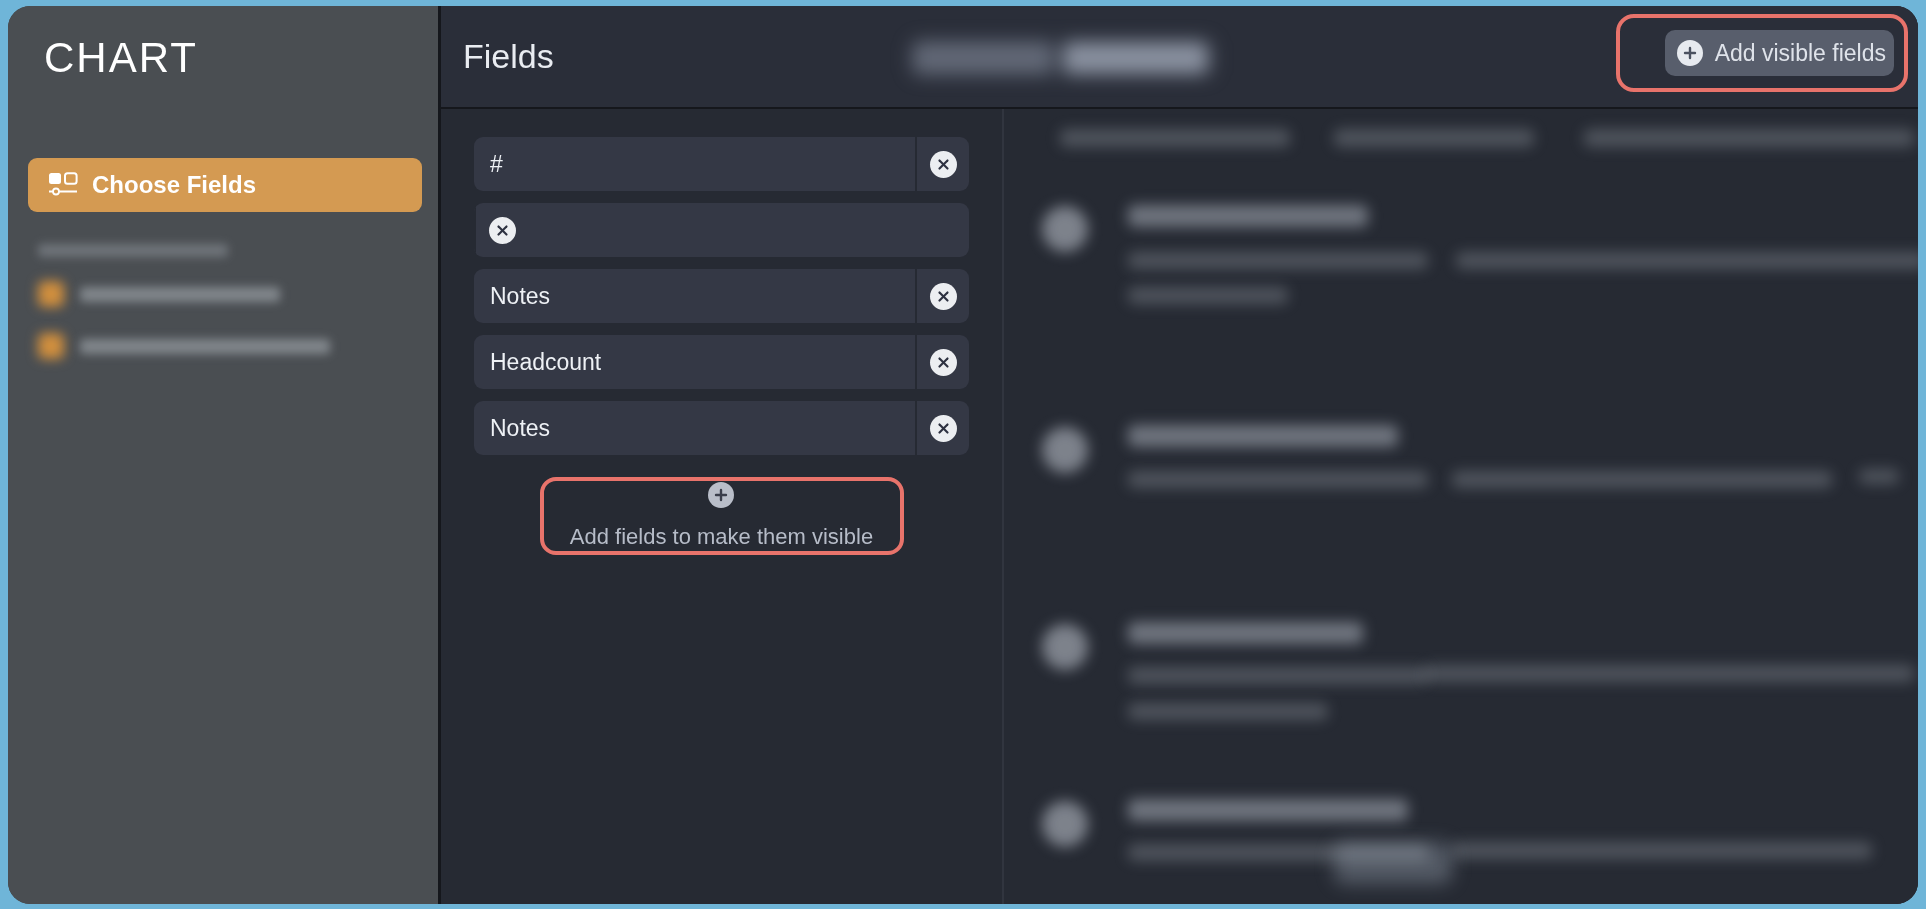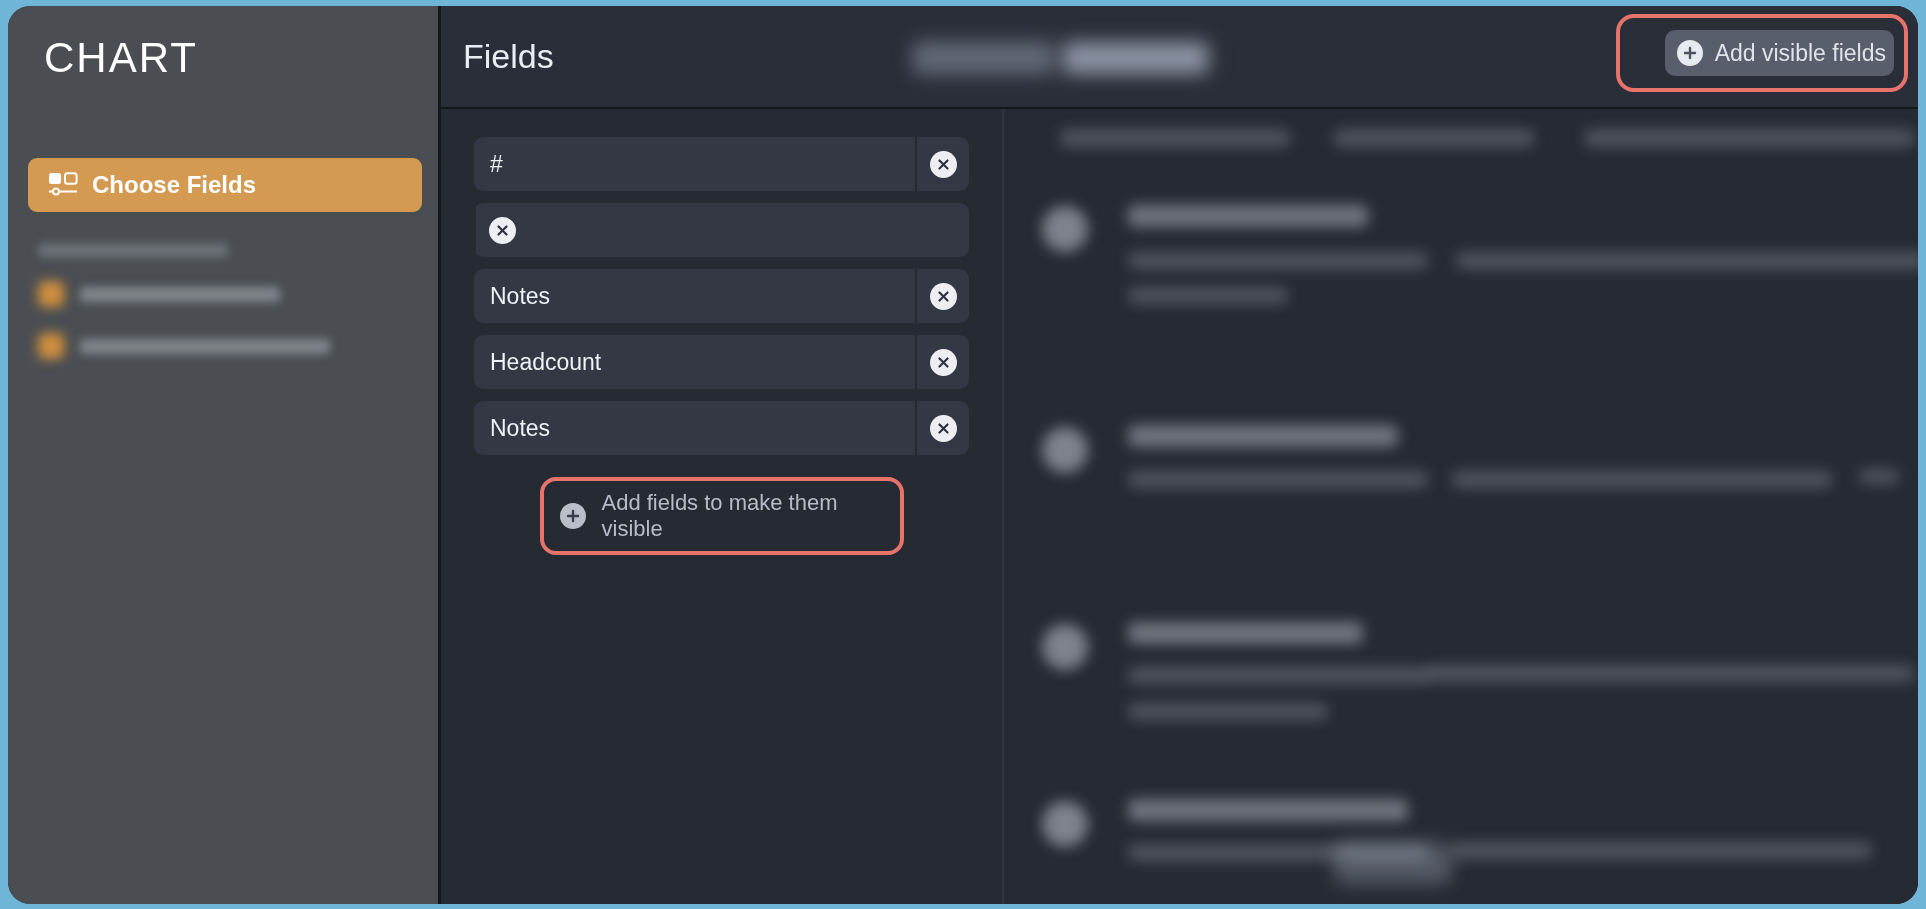--- a/index.html
+++ b/index.html
@@ -185,20 +185,21 @@
     margin: 22px auto 0 auto;
     width: 364px; height: 78px;
     border: 4px solid #e8736b;
     border-radius: 16px;
     display: flex; align-items: center; justify-content: center;
   }
   #add-fields-button {
     display: flex; align-items: center; gap: 16px;
     padding: 0 16px;
     cursor: pointer;
+    flex-direction: column;
   }
   #add-fields-button .af-label {
     font-size: 22px; color: #b6bcc8;
   }
   #add-fields-button .plus-circle { background: #b9bec9; }
 
   
   #preview-column {
     flex: 1 1 auto;
     position: relative;

